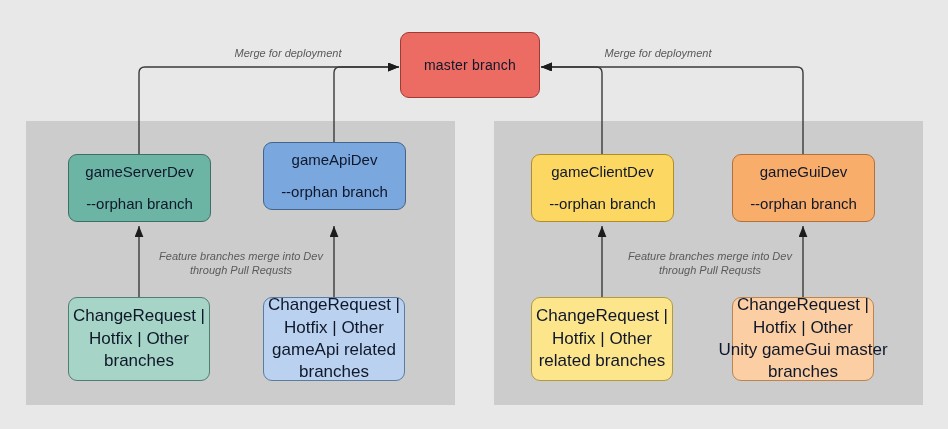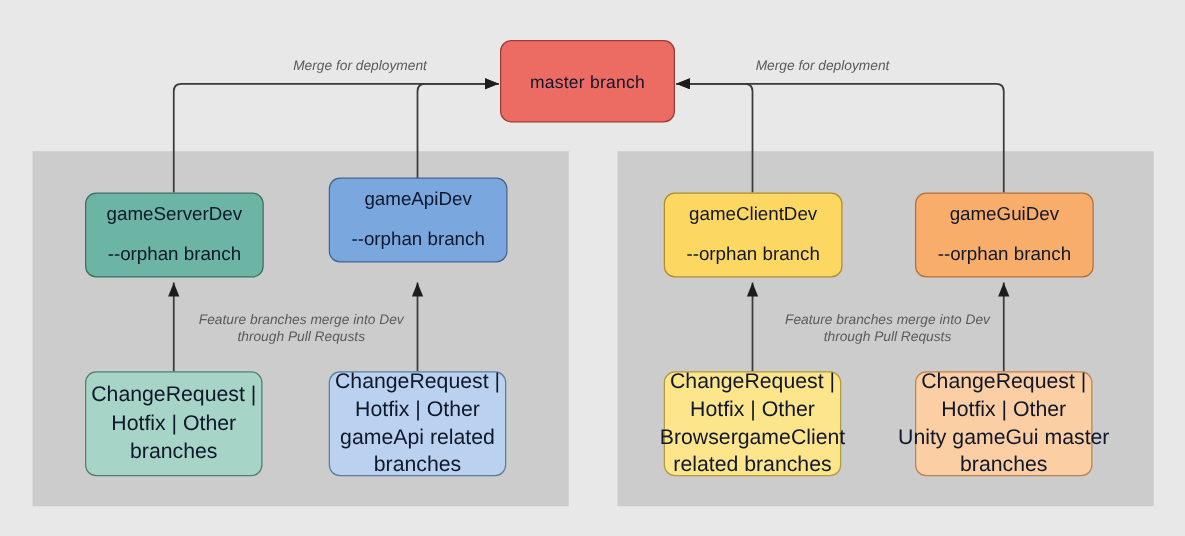--- a/index.html
+++ b/index.html
@@ -192,21 +192,20 @@
   </div>
   <div class="node node-feature" id="node-feat-api">
     <span class="line">ChangeRequest |</span>
     <span class="line">Hotfix | Other</span>
     <span class="line">gameApi related</span>
     <span class="line">branches</span>
   </div>
   <div class="node node-feature" id="node-feat-client">
     <span class="line">ChangeRequest |</span>
     <span class="line">Hotfix | Other</span>
-    <span class="line">BrowsergameClient</span>
     <span class="line">related branches</span>
   </div>
   <div class="node node-feature" id="node-feat-gui">
     <span class="line">ChangeRequest |</span>
     <span class="line">Hotfix | Other</span>
     <span class="line">Unity gameGui master</span>
     <span class="line">branches</span>
   </div>
 
   <div class="edge-label" id="label-merge-left">Merge for deployment</div>

